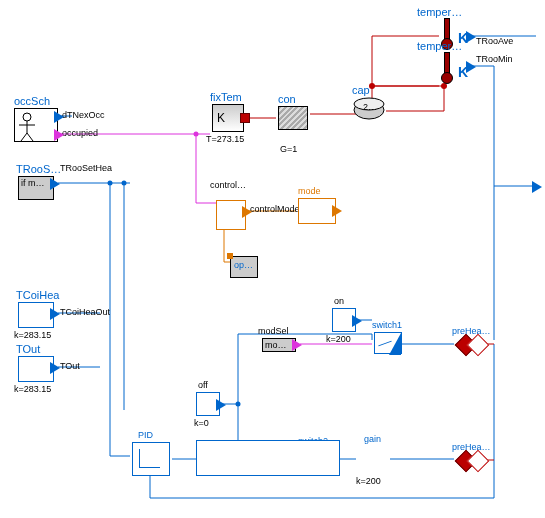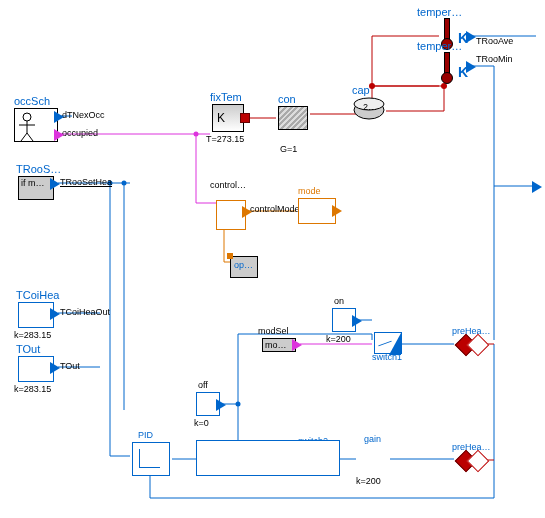--- a/index.html
+++ b/index.html
@@ -117,21 +117,21 @@
   <div class="lbl" style="left:14px; top:95px;">occSch</div>
   <div class="lbl black small" style="left:62px; top:110px;">dTNexOcc</div>
   <div class="lbl black small" style="left:62px; top:128px;">occupied</div>
   <div class="connector right" style="left:54px; top:111px; border-left-color:#06c;"></div>
   <div class="connector right" style="left:54px; top:129px; border-left-color:#d3d;"></div>
 
   <div class="imgbox" style="left:18px; top:176px; width:36px; height:24px;">
     <span class="lbl black small" style="position:static; padding-left:2px;">if m…</span>
   </div>
   <div class="lbl" style="left:16px; top:163px;">TRooS…</div>
-  <div class="lbl black small" style="left:60px; top:177px;text-decoration:underline;">TRooSetHea</div>
+  <div class="lbl black small" style="left:60px; top:163px;">TRooSetHea</div>
   <div class="connector right" style="left:50px; top:178px;"></div>
 
   <div class="whitebox" style="left:18px; top:302px; width:36px; height:26px;"></div>
   <div class="lbl" style="left:16px; top:289px;">TCoiHea</div>
   <div class="lbl black small" style="left:14px; top:330px;">k=283.15</div>
   <div class="lbl black small" style="left:60px; top:307px;">TCoiHeaOut</div>
   <div class="connector right" style="left:50px; top:308px;"></div>
 
   <div class="whitebox" style="left:18px; top:356px; width:36px; height:26px;"></div>
   <div class="lbl" style="left:16px; top:343px;">TOut</div>
@@ -206,21 +206,21 @@
   <div class="lbl black small" style="left:258px; top:326px;">modSel</div>
   <div class="connector right magenta" style="left:292px; top:339px; border-left-color:#d3d;"></div>
 
   <div class="imgbox" style="left:222px; top:454px; width:34px; height:14px;">
     <span class="lbl black small" style="position:static; padding-left:2px;">mo…</span>
   </div>
   <div class="lbl black small" style="left:218px; top:442px;">modSel1</div>
   <div class="connector right magenta" style="left:252px; top:455px; border-left-color:#d3d;"></div>
 
   <div class="switchbox" style="left:374px; top:332px;"></div>
-  <div class="lbl small" style="left:372px; top:320px;margin-top:32px;">switch1</div>
+  <div class="lbl small" style="left:372px; top:320px;">switch1</div>
 
   <div class="switchbox" style="left:300px; top:448px;"></div>
   <div class="lbl small" style="left:298px; top:436px;">switch2</div>
 
   <div class="pidbox" style="left:132px; top:442px;"></div>
   <div class="lbl small" style="left:138px; top:430px;">PID</div>
 
   <div class="whitebox" style="left:196px; top:440px; width:144px; height:36px; border-color:#06c;"></div>
 
   <div class="gainTri" style="left:360px; top:446px;"></div>

